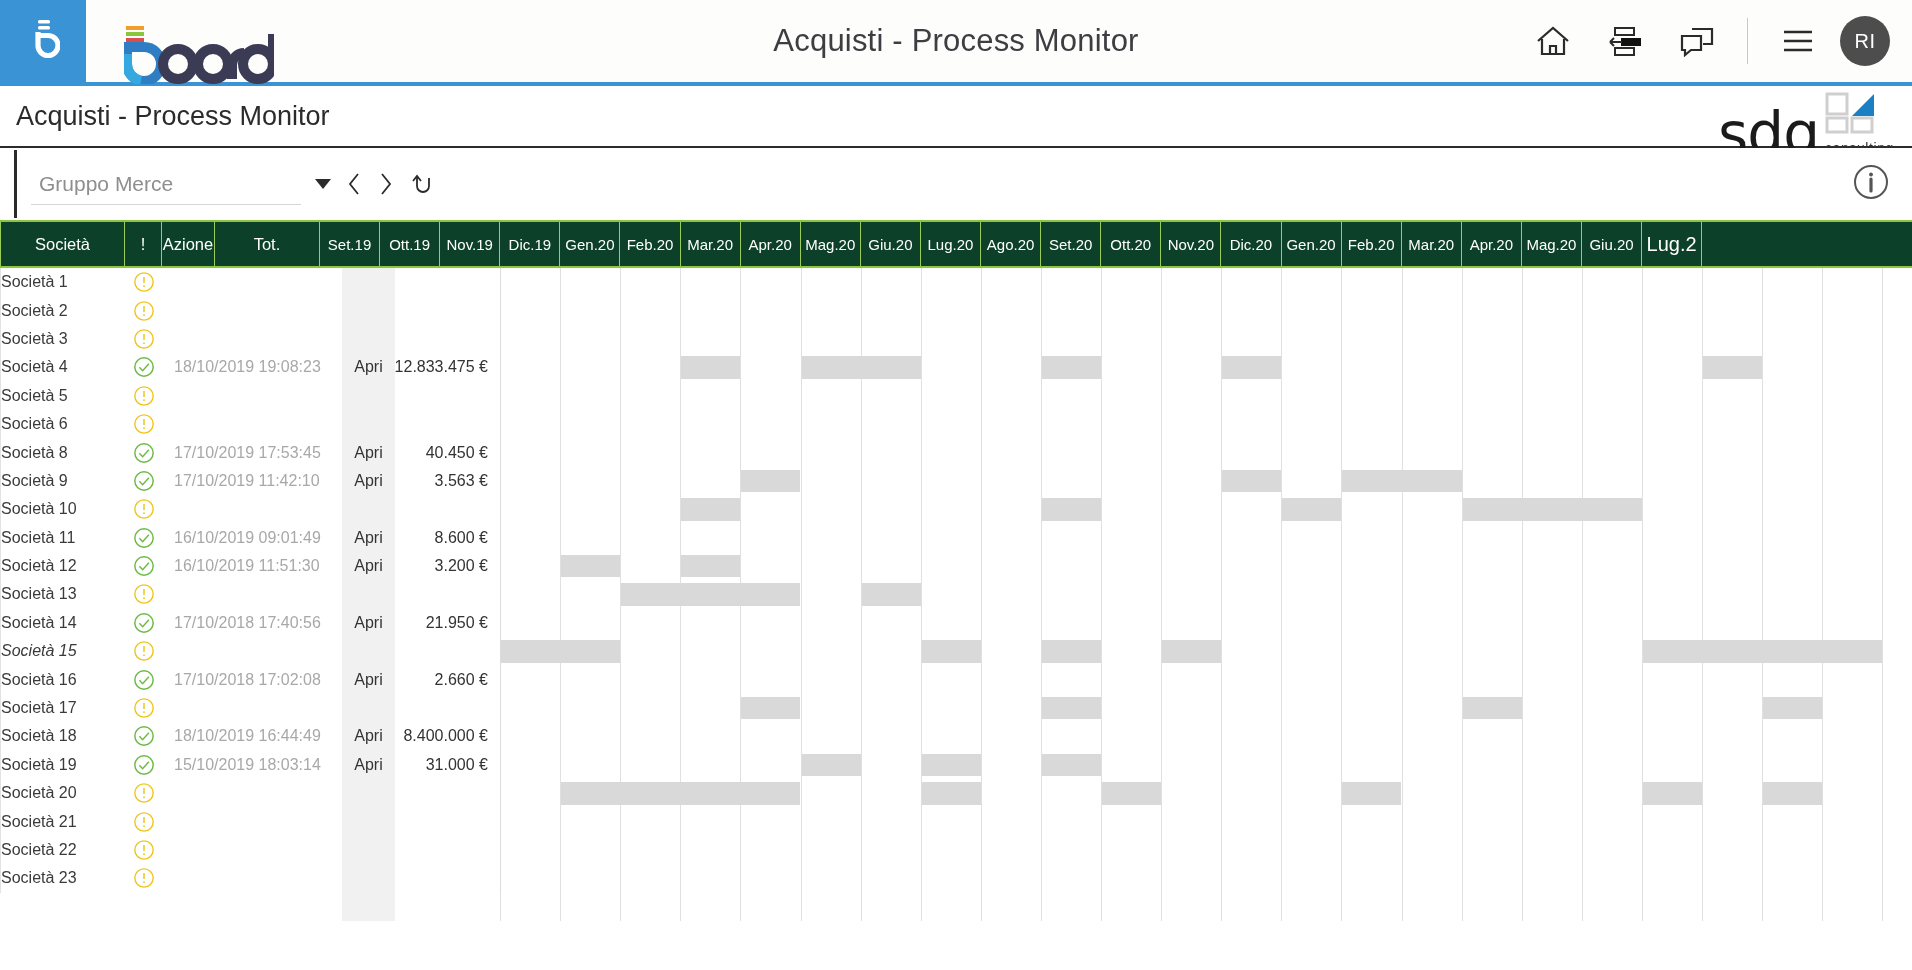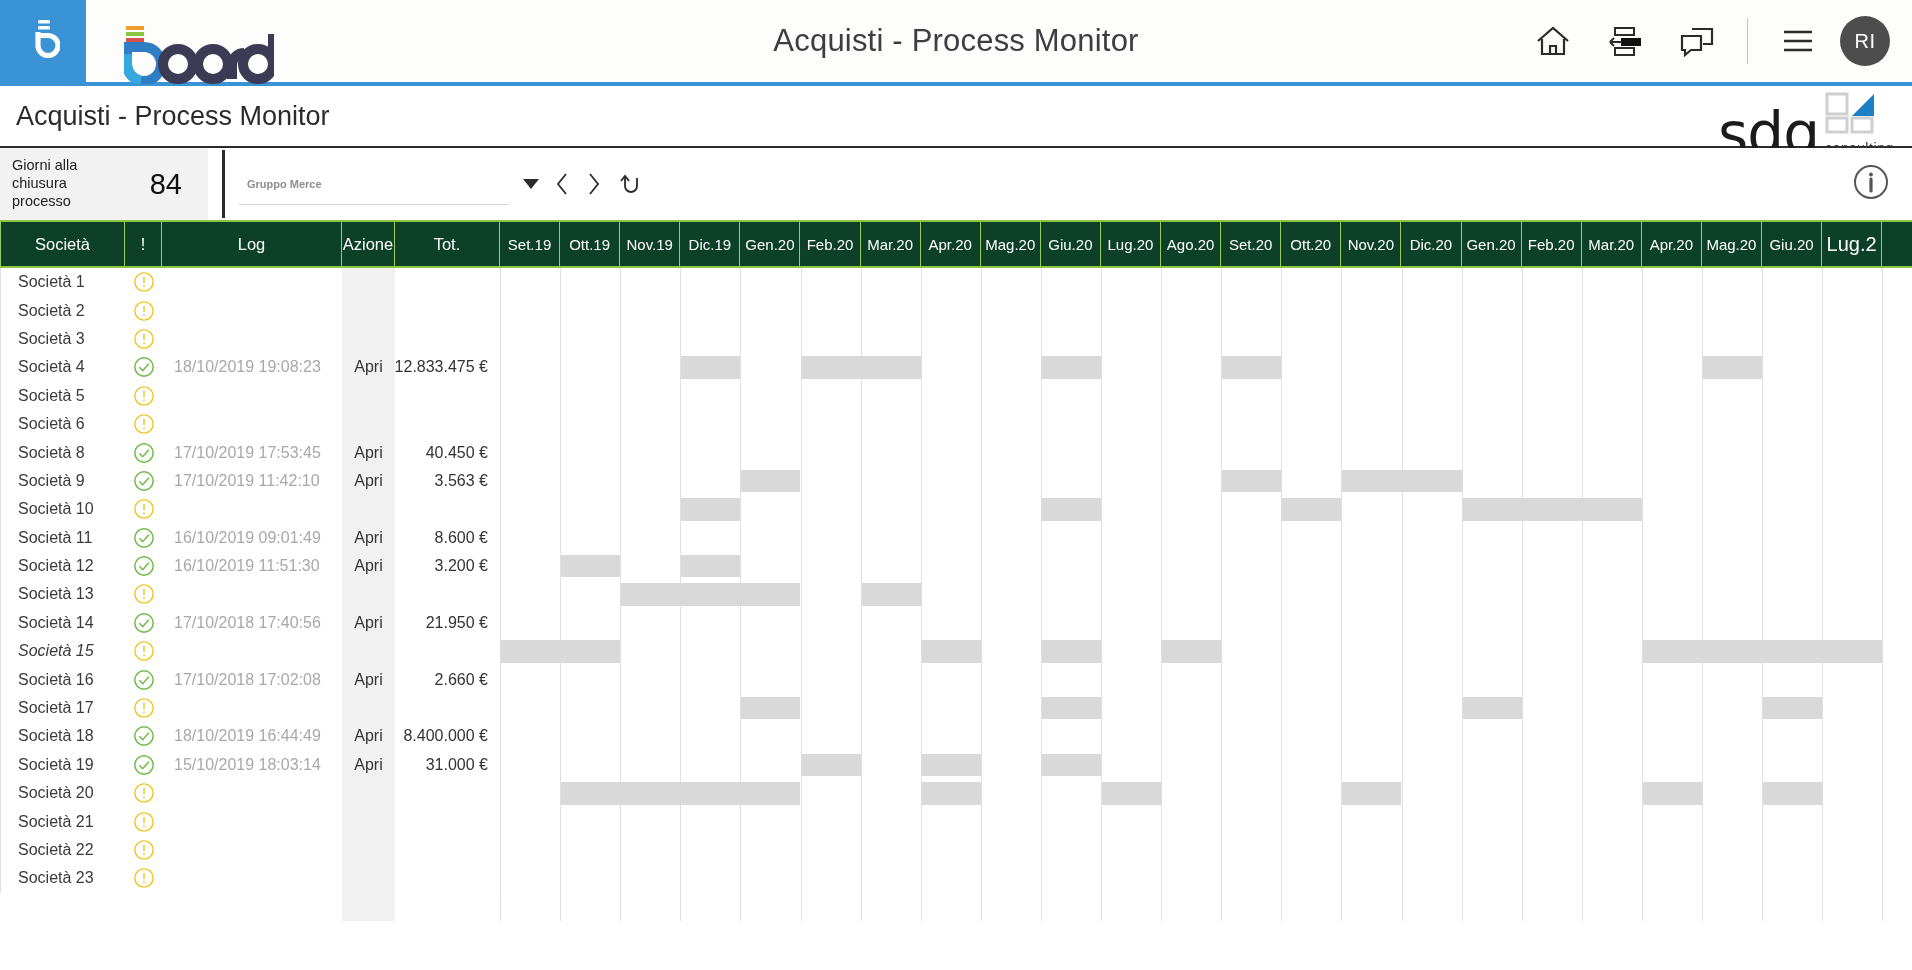--- a/index.html
+++ b/index.html
@@ -146,24 +146,23 @@
   }
   .select-wrap {
     width: 270px;
     display: flex;
     align-items: center;
     border-bottom: 1px solid #d6d6d6;
     height: 42px;
     align-self: center;
   }
   .select-text {
-    font-size: 11px;
+    font-size: 21px;
     color: #8e8e8e;
     padding-left: 8px;
-    font-weight: bold;
   }
   .nav-tools {
     display: flex;
     align-items: center;
     align-self: center;
     gap: 14px;
     margin-left: 14px;
   }
   .nav-tools span { cursor: pointer; display:flex; align-items:center; }
   .caret {
@@ -218,21 +217,21 @@
   .cell {
     flex: 0 0 auto;
     display: flex;
     align-items: center;
     font-size: 16px;
     color: #333;
     height: 100%;
     overflow: hidden;
     white-space: nowrap;
   }
-  .c-soc { padding-left: 17px; color: #3a3a3a; border-left:1px solid #e3e3e3; }
+  .c-soc { color: #3a3a3a; border-left:1px solid #e3e3e3; }
   .c-flag { justify-content: center; }
   .c-log { color: #a8a8a8; padding-left: 12px; }
   .c-azione { justify-content: center; color: #333; }
   .c-tot { justify-content: flex-end; padding-right: 12px; color: #333; }
 
   .col-flag-bg, .col-az-bg {
     position: absolute;
     top: 0; bottom: 0;
     background: #f1f1f1;
     z-index: 0;
@@ -335,24 +334,20 @@
         <path d="M27 2 H49 L27 24 Z" fill="#fff"></path>
         <rect x="2" y="26" width="20" height="14" fill="none" stroke="#cfcfcf" stroke-width="3"></rect>
         <rect x="27" y="26" width="20" height="14" fill="none" stroke="#cfcfcf" stroke-width="3"></rect>
       </svg>
       <div class="sdg-sub">consulting</div>
     </div>
   </div>
 </div>
 
 <div class="filterbar">
-  <div class="kpi-box">
-    <div class="kpi-label">Giorni alla chiusura processo</div>
-    <div class="kpi-value">84</div>
-  </div>
   <div class="fdivider"></div>
 
   <div class="select-wrap">
     <div class="select-text">Gruppo Merce</div>
   </div>
 
   <div class="nav-tools">
     <div class="caret"></div>
     <span>
       <svg width="18" height="26" viewBox="0 0 18 26" fill="none" stroke="#2b2b2b" stroke-width="1.8">
@@ -378,21 +373,20 @@
       <circle cx="19" cy="11.5" r="1.9" fill="#555" stroke="none"></circle>
       <path d="M19 16 V28" stroke-width="3.2" stroke-linecap="round"></path>
     </svg>
   </div>
 </div>
 
 <div class="table-area">
   <div class="thead">
       <div class="th" style="width: 125px;">Società</div>
       <div class="th" style="width: 37px;">!</div>
-      <div class="th" style="width: 180px;">Log</div>
       <div class="th" style="width: 53px;">Azione</div>
       <div class="th" style="width: 105px;">Tot.</div>
       <div class="th" style="width: 60.1px; font-size: 15px;">Set.19</div>
       <div class="th" style="width: 60.1px; font-size: 15px;">Ott.19</div>
       <div class="th" style="width: 60.1px; font-size: 15px;">Nov.19</div>
       <div class="th" style="width: 60.1px; font-size: 15px;">Dic.19</div>
       <div class="th" style="width: 60.1px; font-size: 15px;">Gen.20</div>
       <div class="th" style="width: 60.1px; font-size: 15px;">Feb.20</div>
       <div class="th" style="width: 60.1px; font-size: 15px;">Mar.20</div>
       <div class="th" style="width: 60.1px; font-size: 15px;">Apr.20</div>

